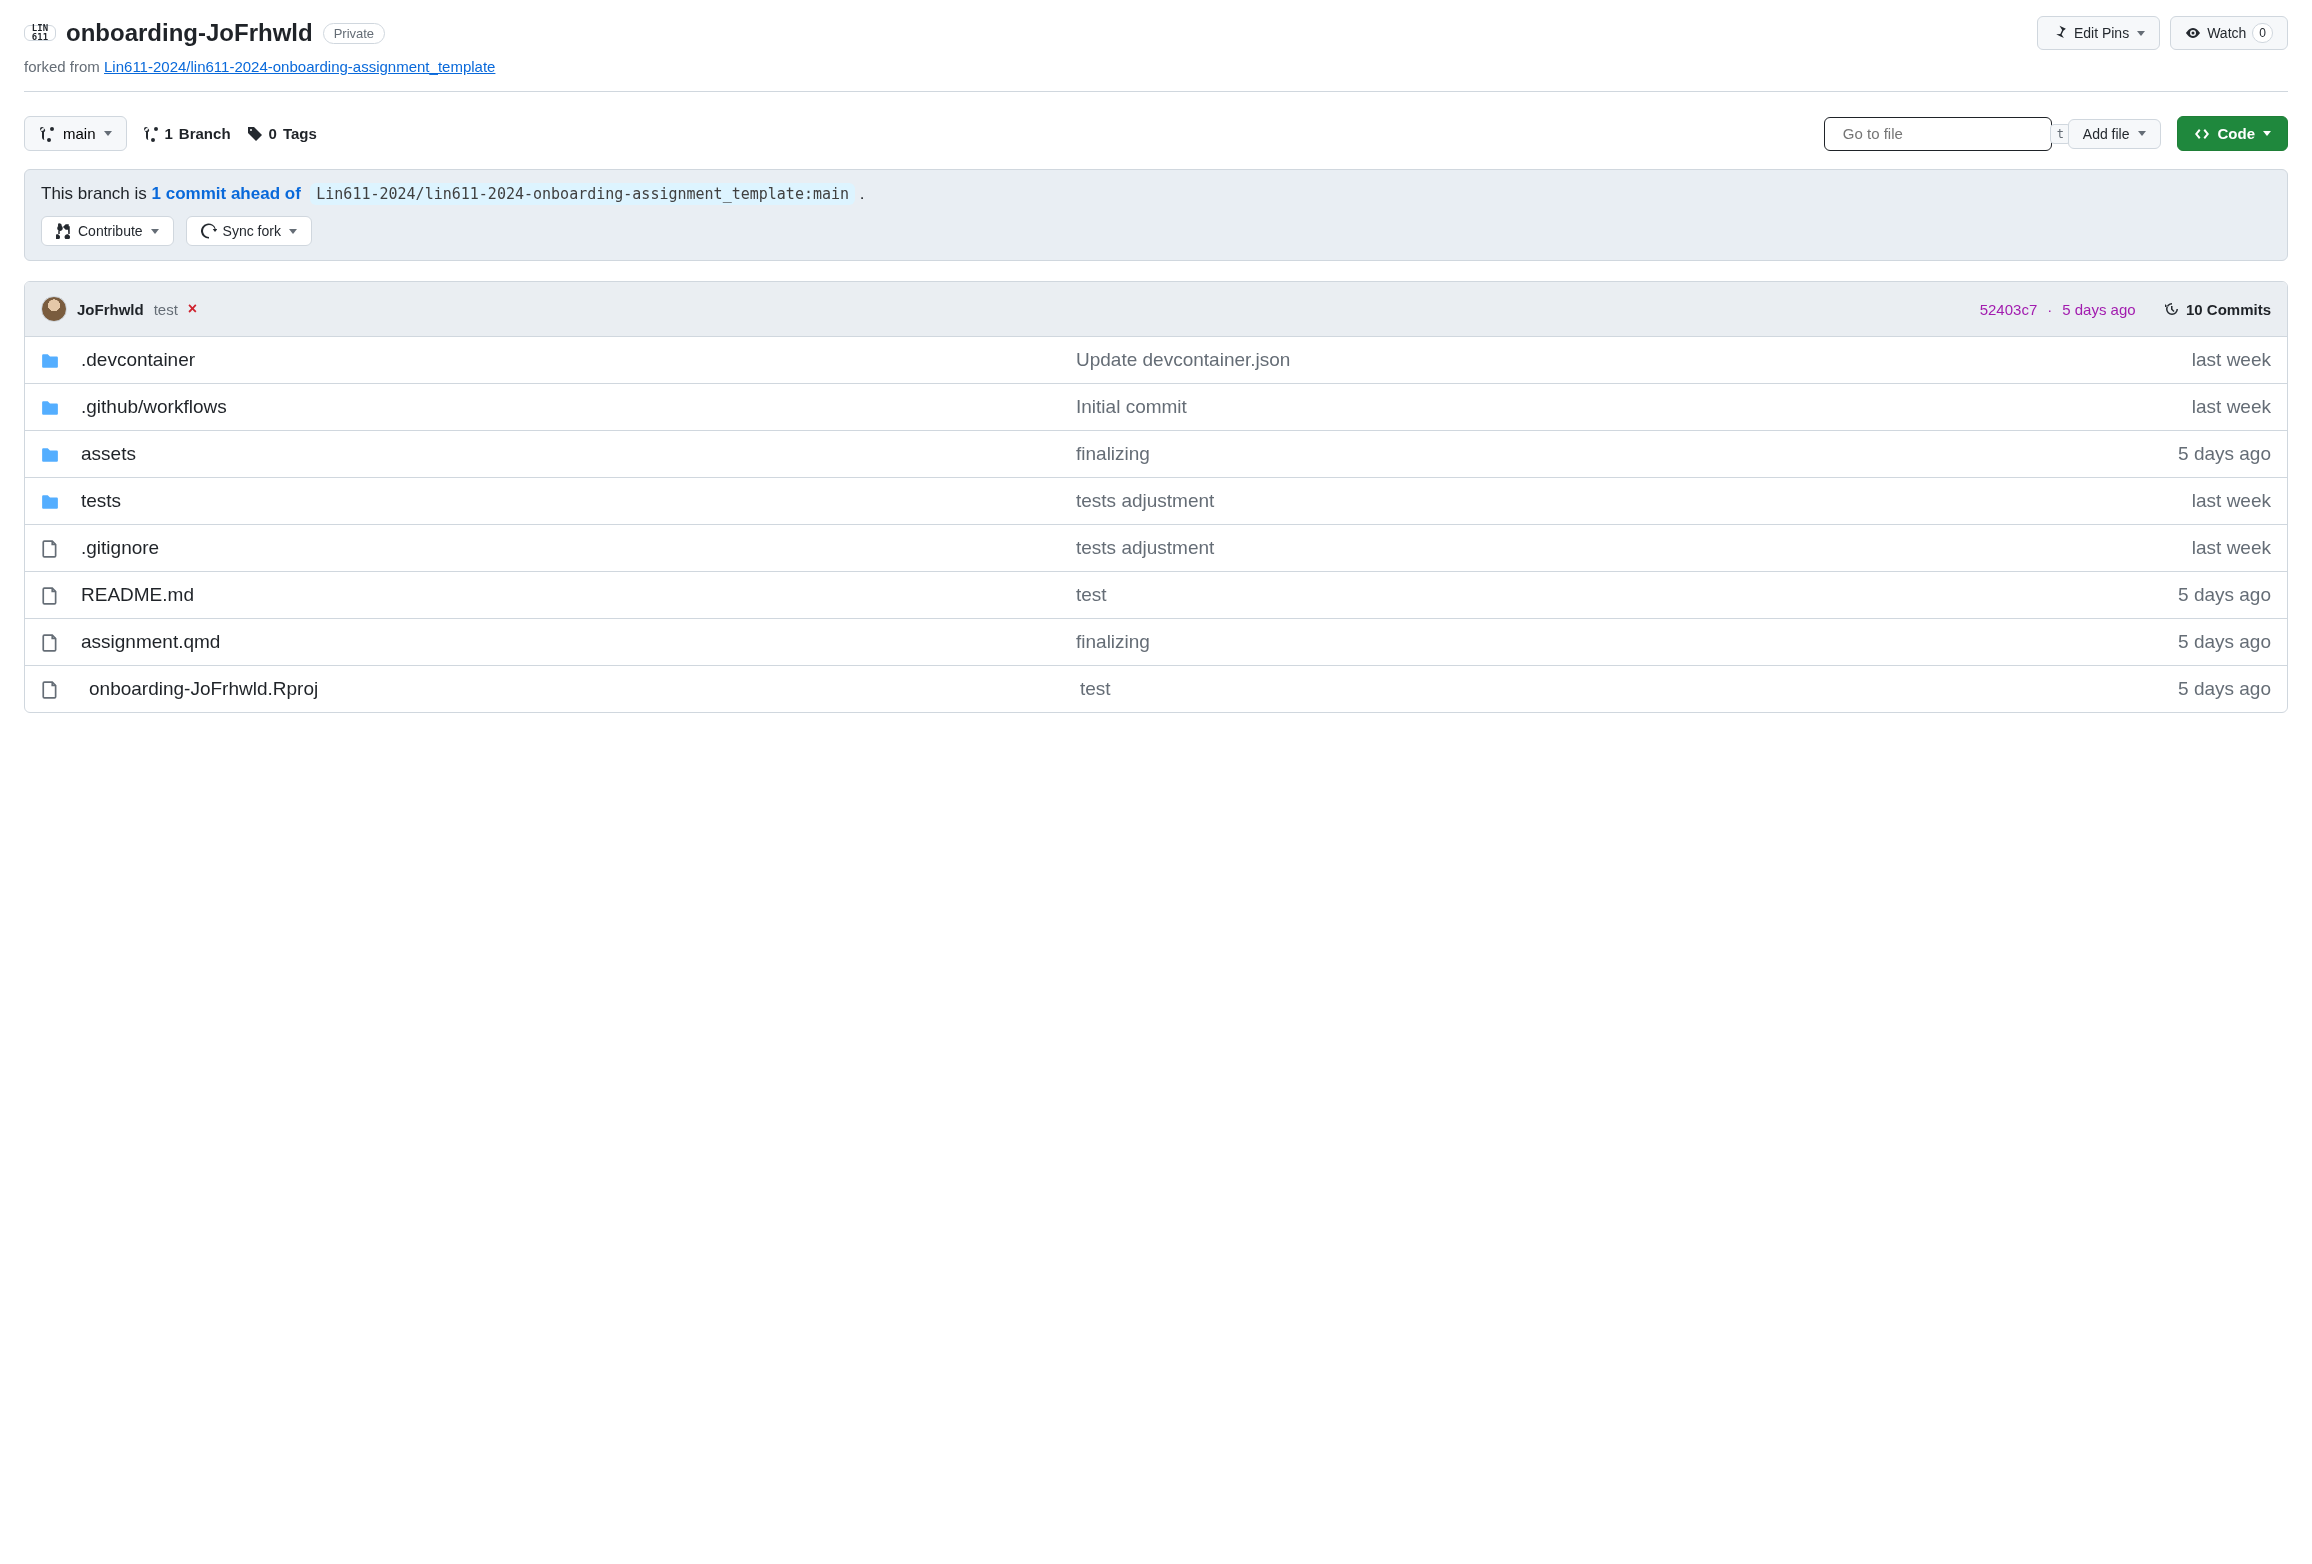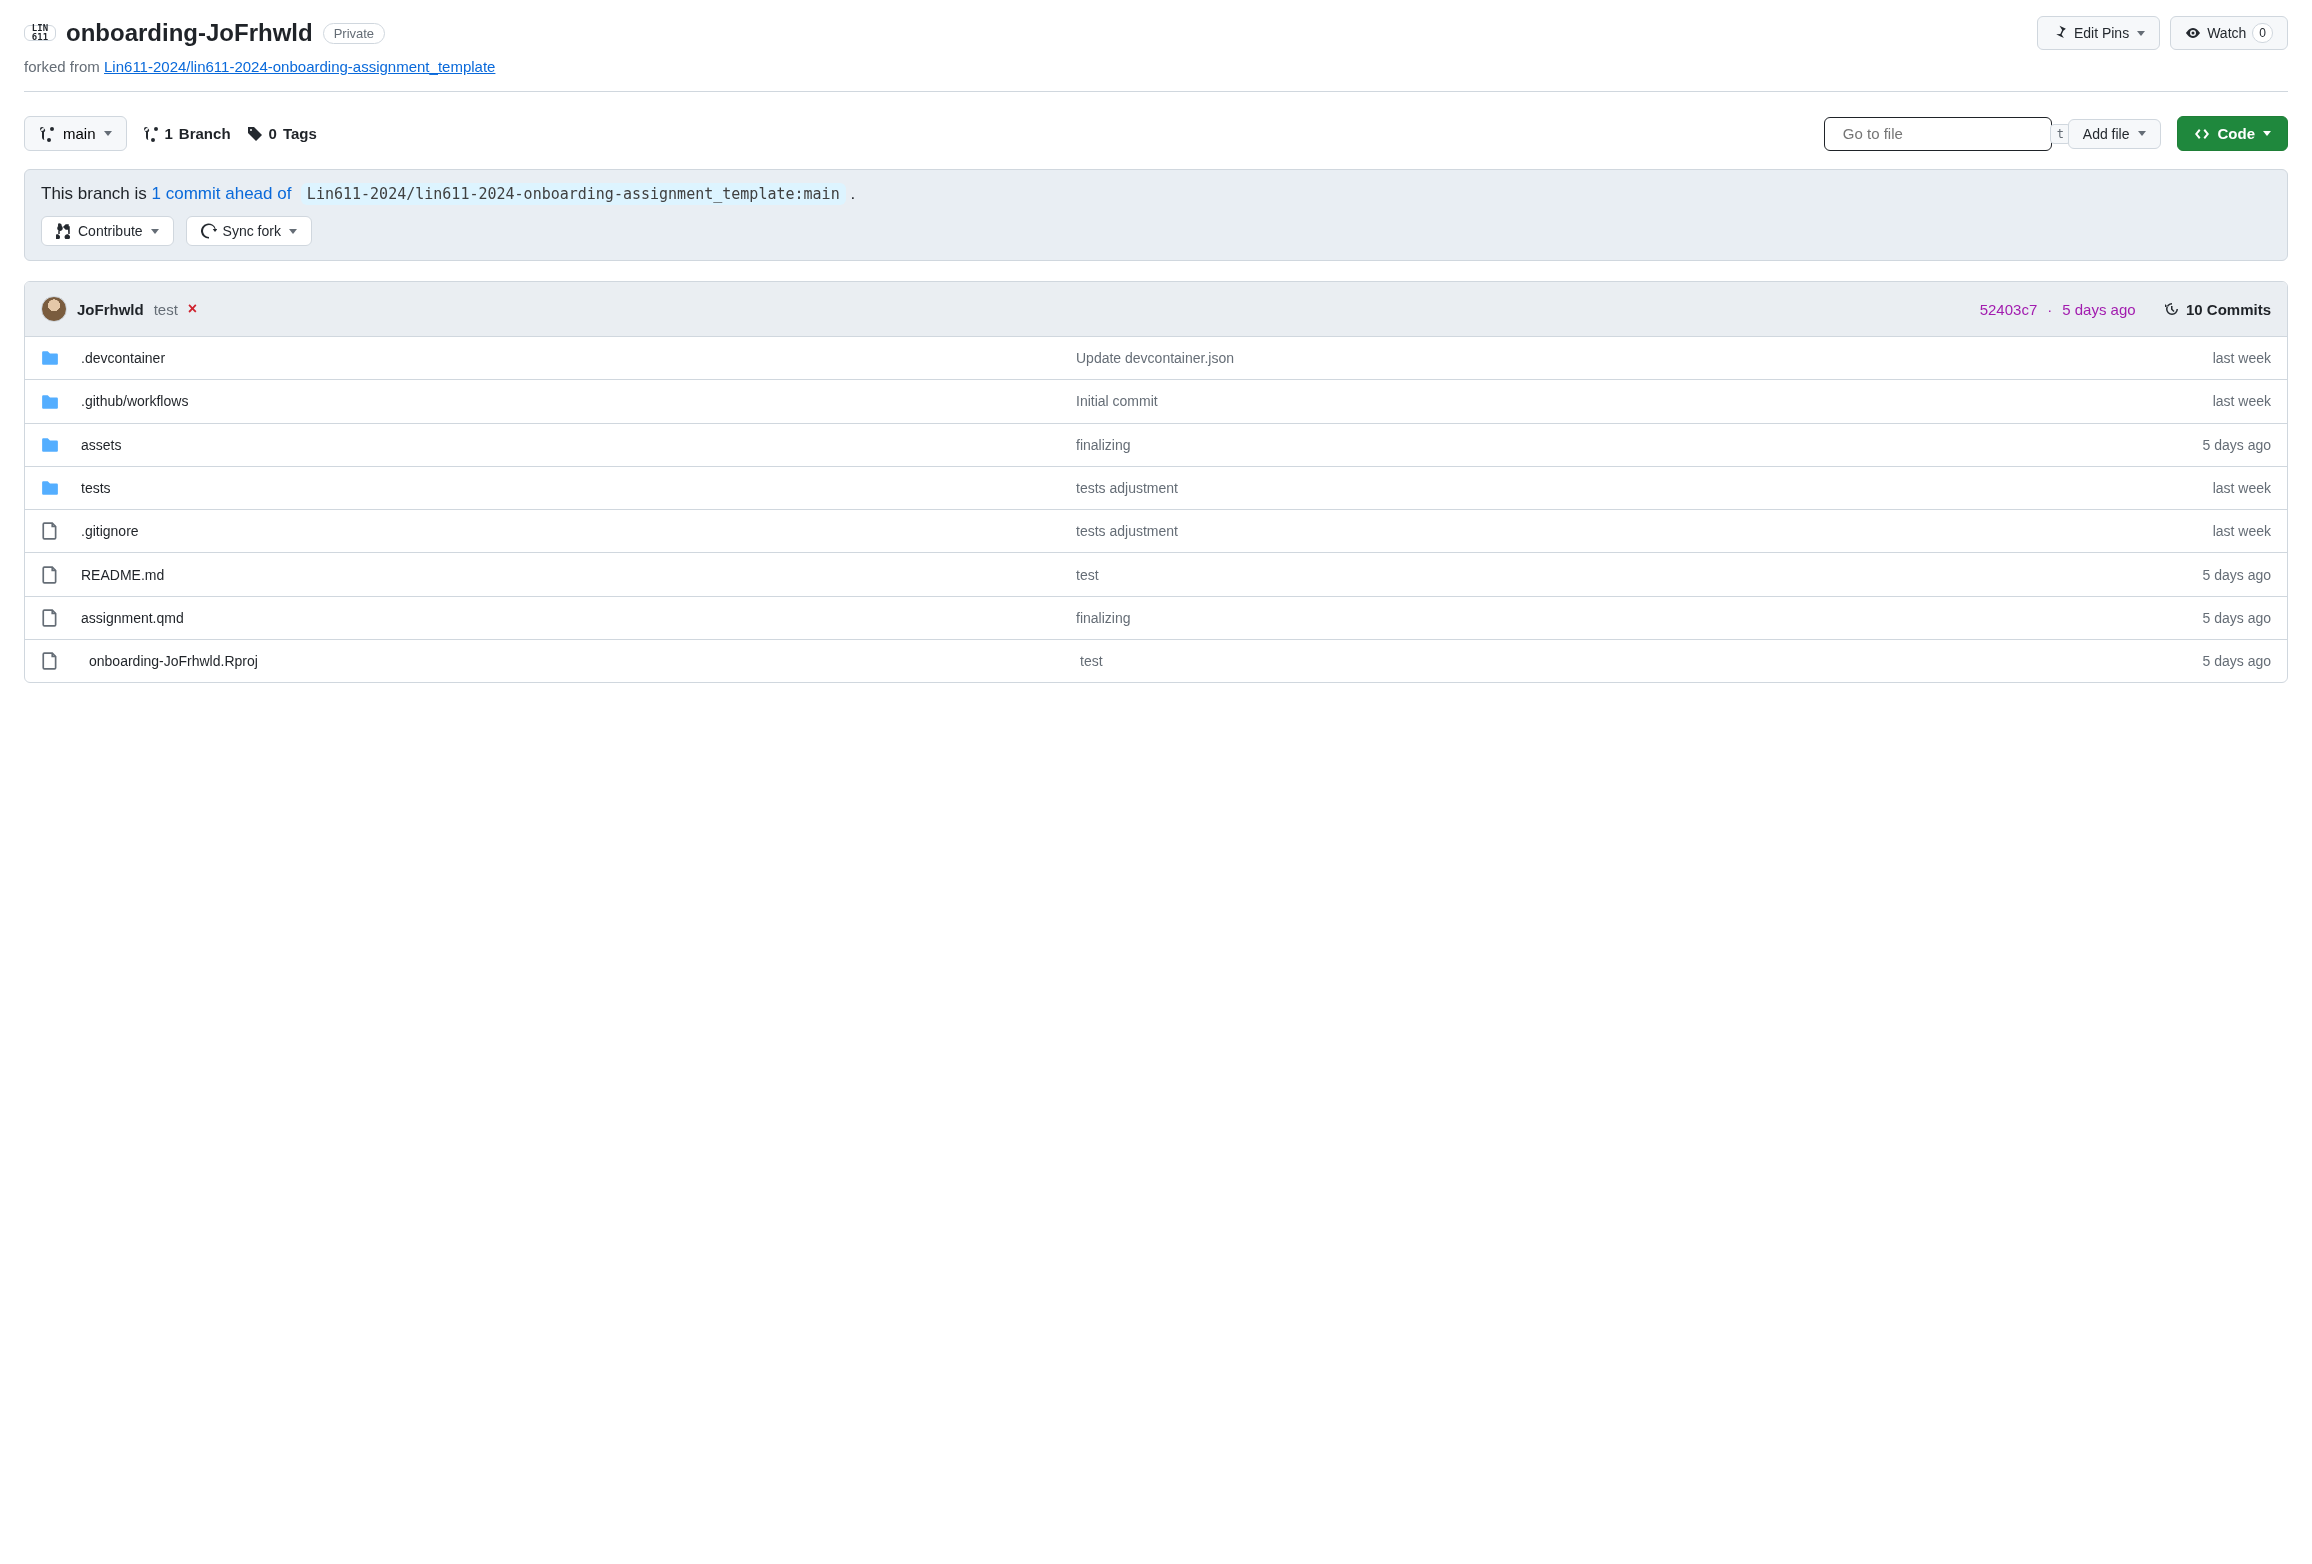--- a/index.html
+++ b/index.html
@@ -69,21 +69,21 @@
     padding: 8px 16px; font-size: 15px; font-weight: 600; cursor: pointer;
   }
   .btn-code svg { fill: #fff; }
 
   
   .fork-status {
     border: 1px solid #d0d7de; border-radius: 6px; background: #e9eef3;
     padding: 14px 16px; margin-bottom: 20px;
   }
   .fork-status-text { font-size: 17px; color: #1f2328; margin-bottom: 12px; }
-  .fork-status-text a { color: #0969da; }
+  .fork-status-text a { color: #0969da; font-weight: bold; }
   .code-span {
     font-family: ui-monospace, SFMono-Regular, Menlo, monospace;
     background: #ddf4ff; color: #404040; padding: 2px 6px; border-radius: 6px; font-size: 15px;
   }
   .fork-actions { display: flex; gap: 12px; }
   .fork-actions .btn { background: #fff; }
 
   
   .file-box { border: 1px solid #d0d7de; border-radius: 6px; overflow: hidden; }
   .commit-row {
@@ -97,21 +97,21 @@
   }
   .commit-row .author { font-weight: 600; }
   .commit-row .msg { color: #656d76; }
   .x-mark { color: #cf222e; font-weight: 700; font-size: 16px; }
   .commit-row .meta { color: #a21caf; }
   .commit-row .history { display: inline-flex; align-items: center; gap: 6px; font-weight: 600; }
 
   .file-row {
     display: grid; grid-template-columns: 28px 1fr 1fr 200px;
     align-items: center; gap: 12px; padding: 12px 16px;
-    border-bottom: 1px solid #d0d7de; font-size: 14px;
+    border-bottom: 1px solid #d0d7de; font-size: 19px;
   }
   .file-row:last-child { border-bottom: none; gap: 20px; }
   .file-row .name { color: #1f2328; }
   .file-row .msg { color: #656d76; }
   .file-row .time { color: #656d76; text-align: right; }
   .icon-folder { fill: #54aeff; }
   .icon-file { fill: none; stroke: #656d76; }
 
   svg { display: inline-block; vertical-align: middle; }
   .caret-down { width: 0; height: 0; border-left: 4px solid transparent; border-right: 4px solid transparent; border-top: 5px solid #656d76; }

